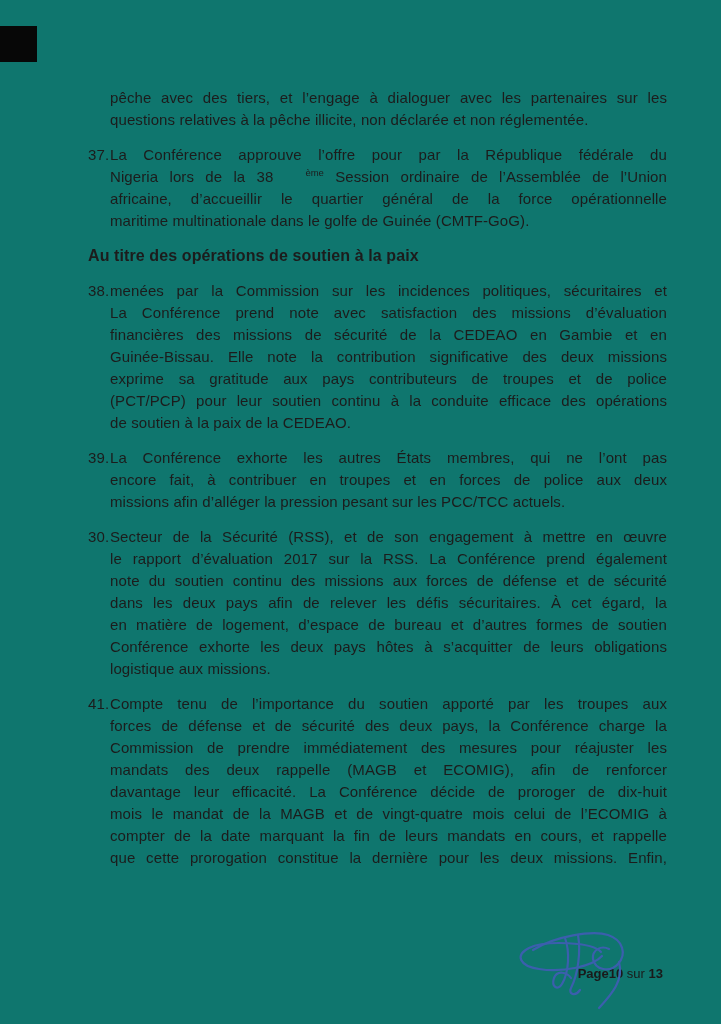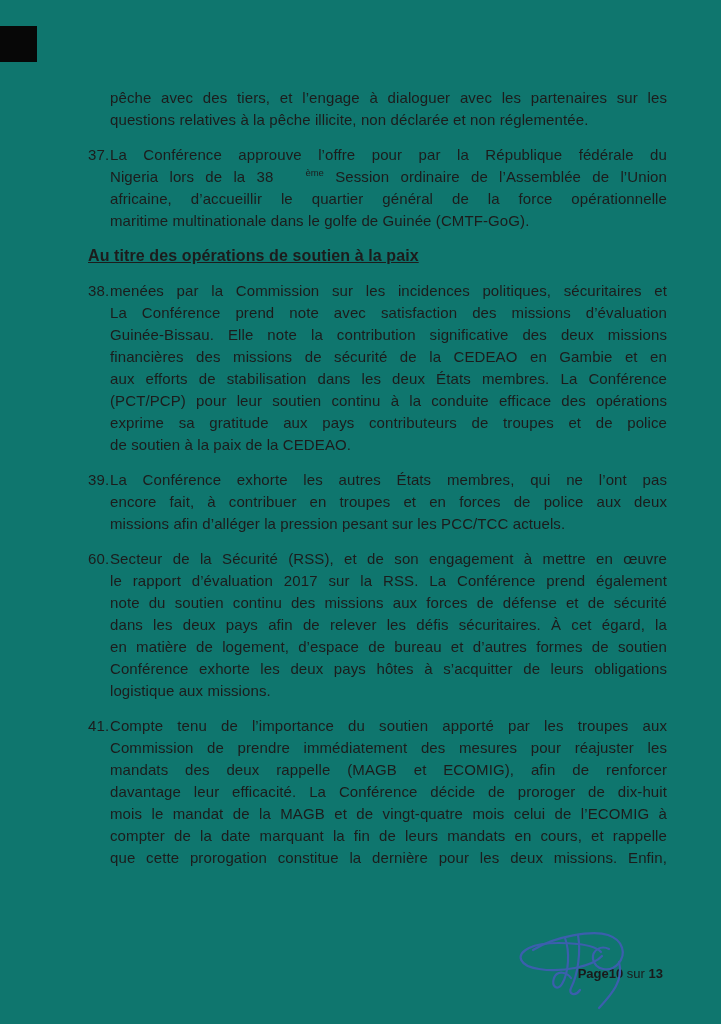--- a/index.html
+++ b/index.html
@@ -10,21 +10,21 @@
   .corner-mark{position:absolute;left:0;top:26px;width:37px;height:36px;background:#070707;}
   .content{
     position:absolute;left:88px;top:87px;width:579px;
     font-size:15px;line-height:22px;color:#1c1c1c;
     letter-spacing:0.1px;
   }
   .para{position:relative;padding-left:22px;margin:0 0 13px 0;}
   .para .num{position:absolute;left:0;top:0;white-space:nowrap;}
   .line{text-align:justify;text-align-last:justify;}
   .line.endline{text-align-last:auto;}
-  .heading{font-weight:bold;font-size:16px;line-height:22px;margin:0 0 13px 0;letter-spacing:0.1px;text-decoration:underline;}
+  .heading{font-weight:bold;font-size:16px;line-height:22px;margin:0 0 13px 0;letter-spacing:0.1px;}
   sup{font-size:9.5px;line-height:0;vertical-align:super;letter-spacing:0;margin-left:32px;}
   .footer{
     position:absolute;top:966px;right:58px;font-size:13px;line-height:15px;color:#1a1a1a;
     white-space:nowrap;z-index:1;
   }
   .footer .b{font-weight:bold;}
   .signature{position:absolute;left:505px;top:928px;width:140px;height:92px;z-index:2;color:#3b5fad;}
   .signature svg{display:block;width:100%;height:100%;}
 </style>
 </head>
@@ -44,46 +44,46 @@
         <div class="line">La Conférence approuve l’offre pour par la République fédérale du</div>
         <div class="line"><span>Nigeria lors de la 38</span><sup>ème</sup><span> Session ordinaire de l’Assemblée de l’Union</span></div>
         <div class="line">africaine, d’accueillir le quartier général de la force opérationnelle</div>
         <div class="line endline">maritime multinationale dans le golfe de Guinée (CMTF-GoG).</div>
       </div>
       <div class="heading">Au titre des opérations de soutien à la paix</div>
       <div class="para">
         <span class="num">38.</span>
         <div class="line">menées par la Commission sur les incidences politiques, sécuritaires et</div>
         <div class="line">La Conférence prend note avec satisfaction des missions d’évaluation</div>
+        <div class="line">financières des missions de sécurité de la CEDEAO en Gambie et en</div>
         <div class="line">Guinée-Bissau. Elle note la contribution significative des deux missions</div>
-        <div class="line">financières des missions de sécurité de la CEDEAO en Gambie et en</div>
-        <div class="line">aux efforts de stabilisation dans les deux États membres. La Conférence</div>
+        <div class="line">exprime sa gratitude aux pays contributeurs de troupes et de police</div>
         <div class="line">(PCT/PCP) pour leur soutien continu à la conduite efficace des opérations</div>
-        <div class="line">exprime sa gratitude aux pays contributeurs de troupes et de police</div>
         <div class="line endline">de soutien à la paix de la CEDEAO.</div>
       </div>
       <div class="para">
         <span class="num">39.</span>
         <div class="line">La Conférence exhorte les autres États membres, qui ne l’ont pas</div>
         <div class="line">encore fait, à contribuer en troupes et en forces de police aux deux</div>
         <div class="line endline">missions afin d’alléger la pression pesant sur les PCC/TCC actuels.</div>
       </div>
       <div class="para">
-        <span class="num">60.</span>
+        <span class="num">30.</span>
         <div class="line">Secteur de la Sécurité (RSS), et de son engagement à mettre en œuvre</div>
         <div class="line">le rapport d’évaluation 2017 sur la RSS. La Conférence prend également</div>
         <div class="line">note du soutien continu des missions aux forces de défense et de sécurité</div>
         <div class="line">dans les deux pays afin de relever les défis sécuritaires. À cet égard, la</div>
         <div class="line">en matière de logement, d’espace de bureau et d’autres formes de soutien</div>
         <div class="line">Conférence exhorte les deux pays hôtes à s’acquitter de leurs obligations</div>
         <div class="line endline">logistique aux missions.</div>
       </div>
       <div class="para">
         <span class="num">41.</span>
         <div class="line">Compte tenu de l’importance du soutien apporté par les troupes aux</div>
+        <div class="line">forces de défense et de sécurité des deux pays, la Conférence charge la</div>
         <div class="line">Commission de prendre immédiatement des mesures pour réajuster les</div>
         <div class="line">mandats des deux rappelle (MAGB et ECOMIG), afin de renforcer</div>
         <div class="line">davantage leur efficacité. La Conférence décide de proroger de dix-huit</div>
         <div class="line">mois le mandat de la MAGB et de vingt-quatre mois celui de l’ECOMIG à</div>
         <div class="line">compter de la date marquant la fin de leurs mandats en cours, et rappelle</div>
         <div class="line">que cette prorogation constitue la dernière pour les deux missions. Enfin,</div>
       </div>
     </div>
 
   <div class="signature" style="color: rgb(59, 95, 173);">

